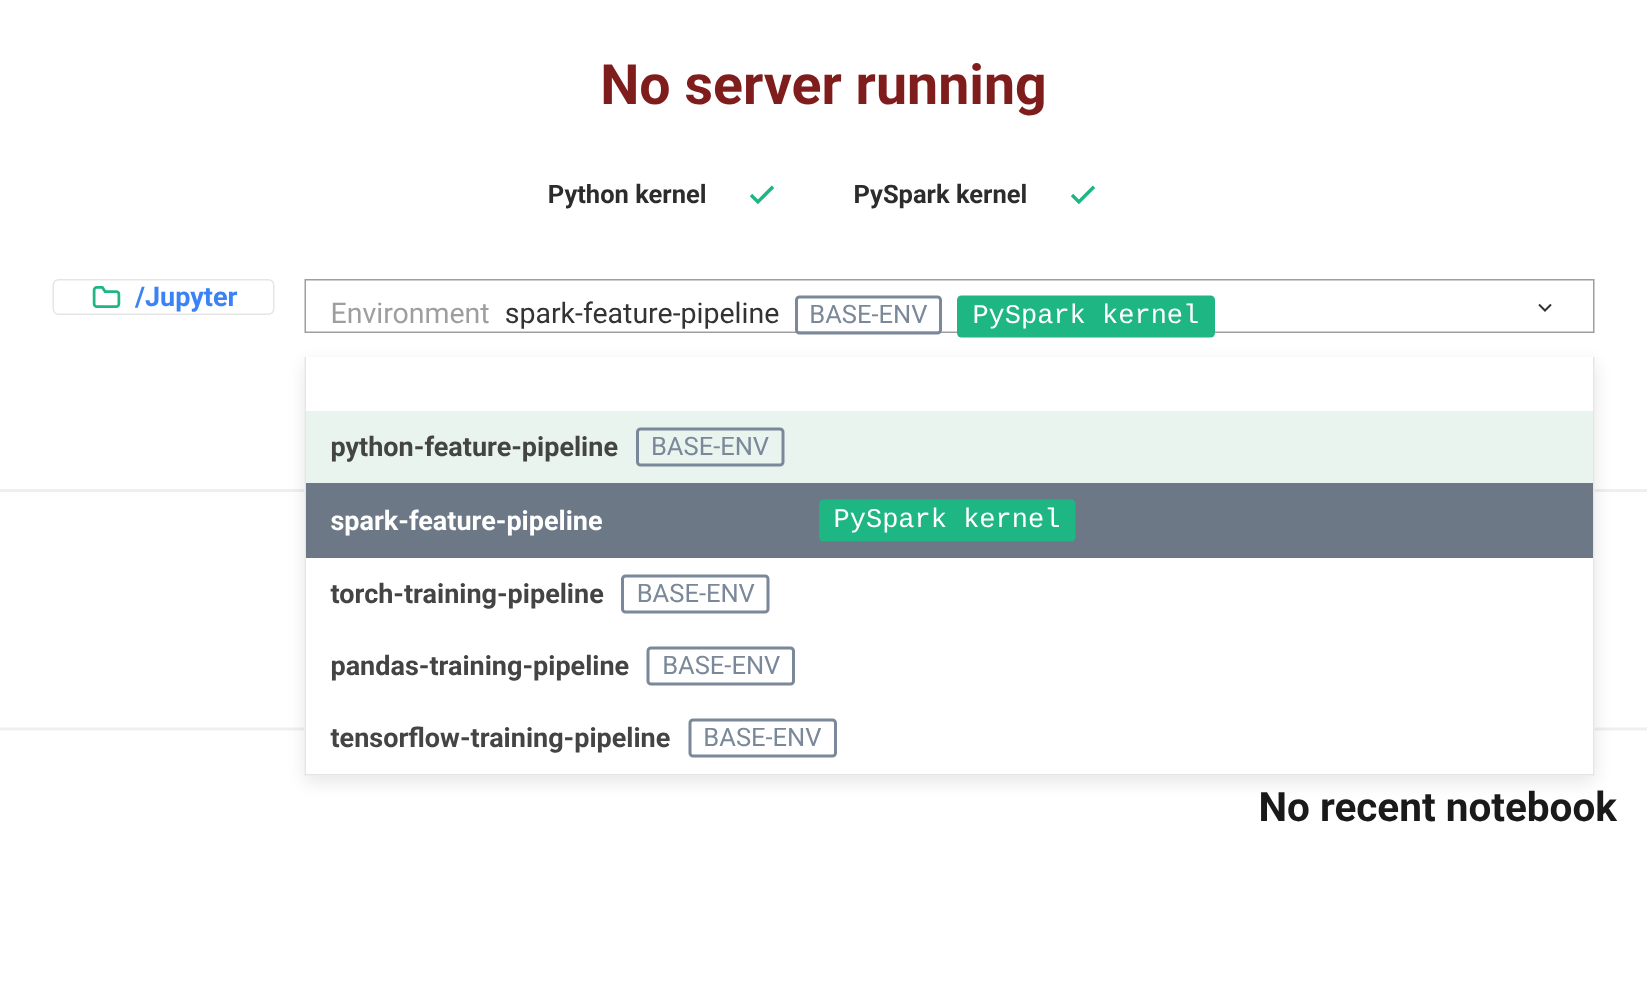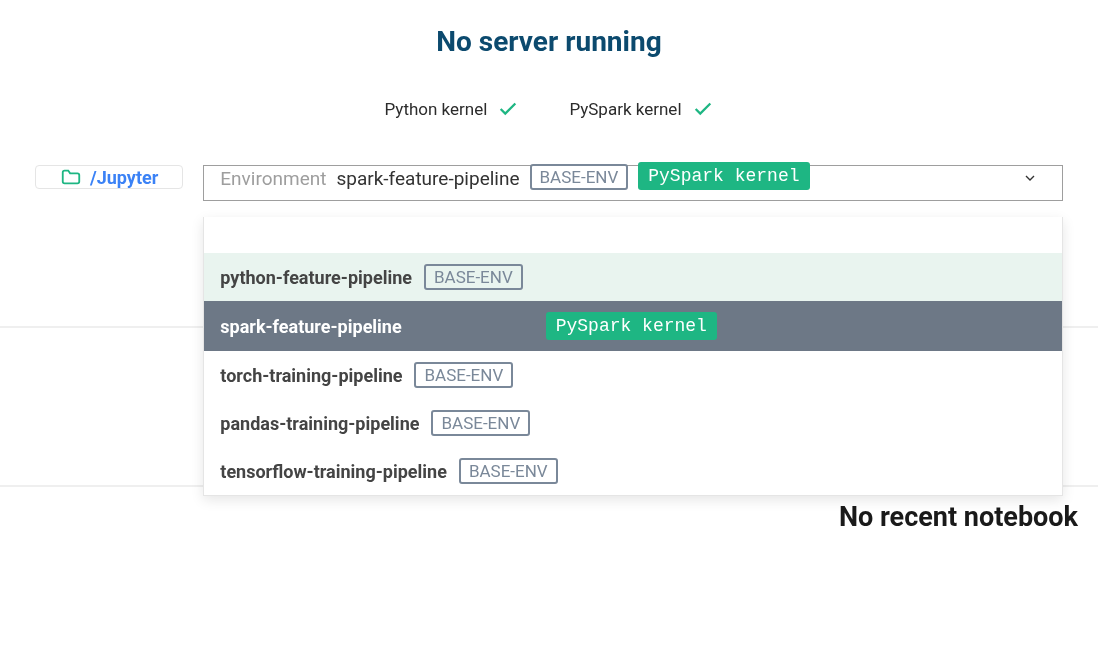--- a/index.html
+++ b/index.html
@@ -11,39 +11,39 @@
       font-family: -apple-system, BlinkMacSystemFont, "Segoe UI", Roboto, "Helvetica Neue", Arial, sans-serif;
       background: #fff;
       width: 1098px;
       height: 672px;
       position: relative;
     }
     .container {
       padding: 20px;
     }
     .heading {
-      font-size: 28px;
-      font-weight: 700;
-      color: #0c4a6e;
+      font-size: 37px;
+      font-weight: 700;
+      color: #7f1d1d;
       text-align: center;
-      margin-top: 5px;
+      margin-top: 16px;
       margin-bottom: 40px;
     }
     .kernel-status-row {
       display: flex;
       justify-content: center;
       gap: 50px;
       margin-bottom: 45px;
     }
     .kernel-status {
       display: flex;
       align-items: center;
-      gap: 10px;
+      gap: 26px;
       font-size: 17px;
-      font-weight: 400;
+      font-weight: 700;
       color: #2c2c2c;
     }
     .check-icon {
       width: 22px;
       height: 22px;
       stroke: #1eb683;
       stroke-width: 2.5;
       fill: none;
     }
     .main-row {
@@ -73,21 +73,21 @@
       fill: none;
     }
     .env-selector-wrap {
       flex: 1;
       position: relative;
     }
     .env-selector {
       border: 1px solid #9e9e9e;
       background: #fff;
       display: flex;
-      align-items: flex-end;
+      align-items: flex-start;
       padding: 10px 16px;
       gap: 10px;
       height: 36px;
     }
     .env-placeholder {
       color: #9e9e9e;
       font-size: 19px;
       font-weight: 400;
     }
     .env-selected-name {

